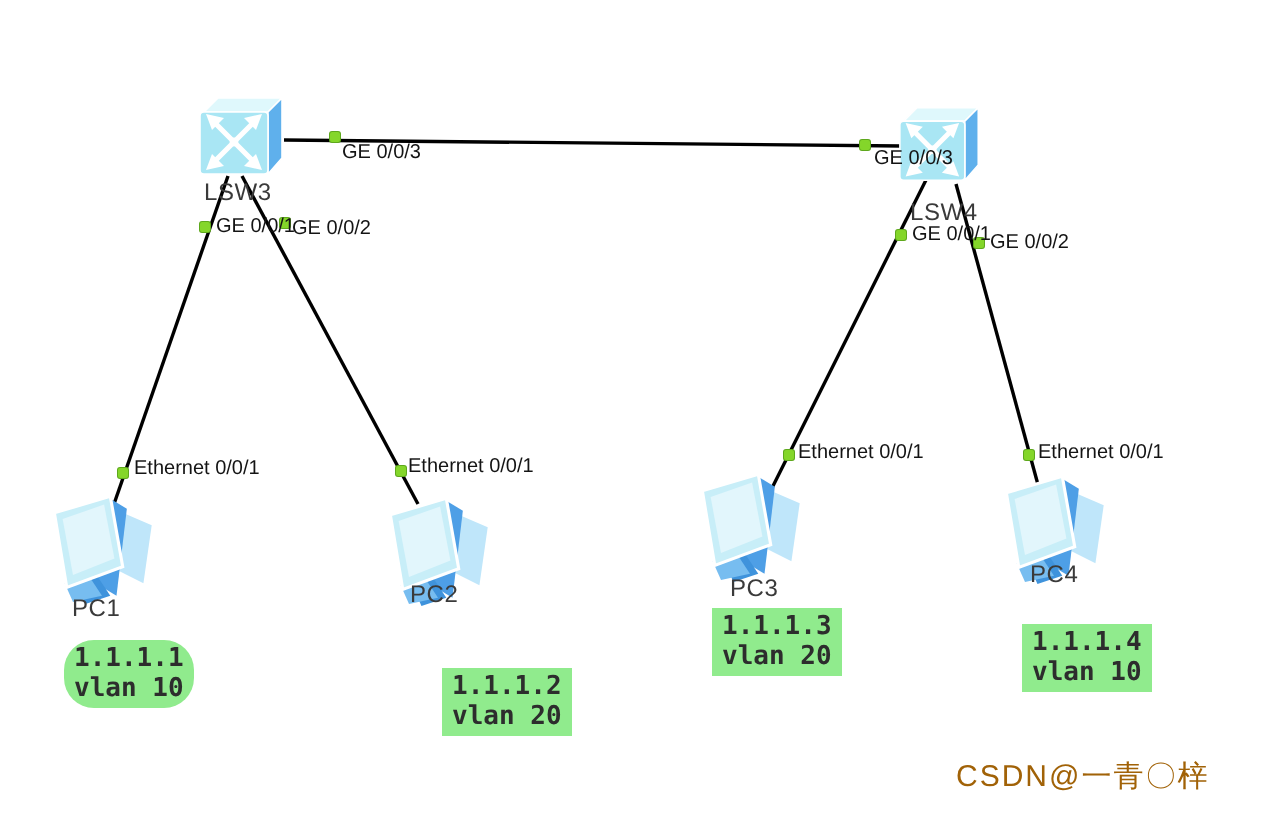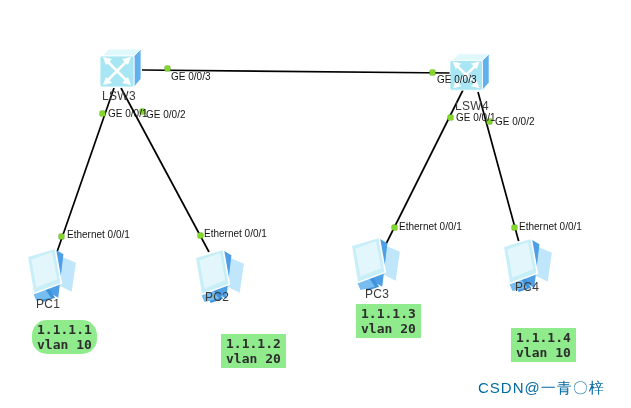--- a/index.html
+++ b/index.html
@@ -27,21 +27,21 @@
   }
   .note{
     position:absolute;
     background:#90eb8d;
     font-family:"DejaVu Sans Mono", monospace;
     font-size:13px;font-weight:bold;color:#2d2d2d;
     line-height:15px;padding:2px 5px 2px 5px;white-space:nowrap;
   }
   .watermark{
     position:absolute;left:478px;top:379px;
-    font-size:15px;color:#0369a1;letter-spacing:1px;white-space:nowrap;
+    font-size:15px;color:#a16207;letter-spacing:1px;white-space:nowrap;
   }
 </style>
 </head>
 <body>
 
 <div class="canvas">
 
   <svg class="links-layer" width="631" height="408" viewBox="0 0 631 408">
     <line x1="142" y1="70" x2="451" y2="73" stroke="#000" stroke-width="1.7"></line>
     <line x1="114" y1="88" x2="57" y2="252" stroke="#000" stroke-width="1.7"></line>
@@ -167,20 +167,20 @@
     <div>vlan 10</div>
   </div>
   <div class="note" style="left:194px;top:334px;margin-left:27px;">
     <div>1.1.1.2</div>
     <div>vlan 20</div>
   </div>
   <div class="note" style="left:356px;top:304px;">
     <div>1.1.1.3</div>
     <div>vlan 20</div>
   </div>
-  <div class="note" style="left:511px;top:328px;">
+  <div class="note" style="left:511px;top:312px;">
     <div>1.1.1.4</div>
     <div>vlan 10</div>
   </div>
 
   <span class="watermark">CSDN@一青〇梓</span>
 
 </div>
 
 </body></html>

